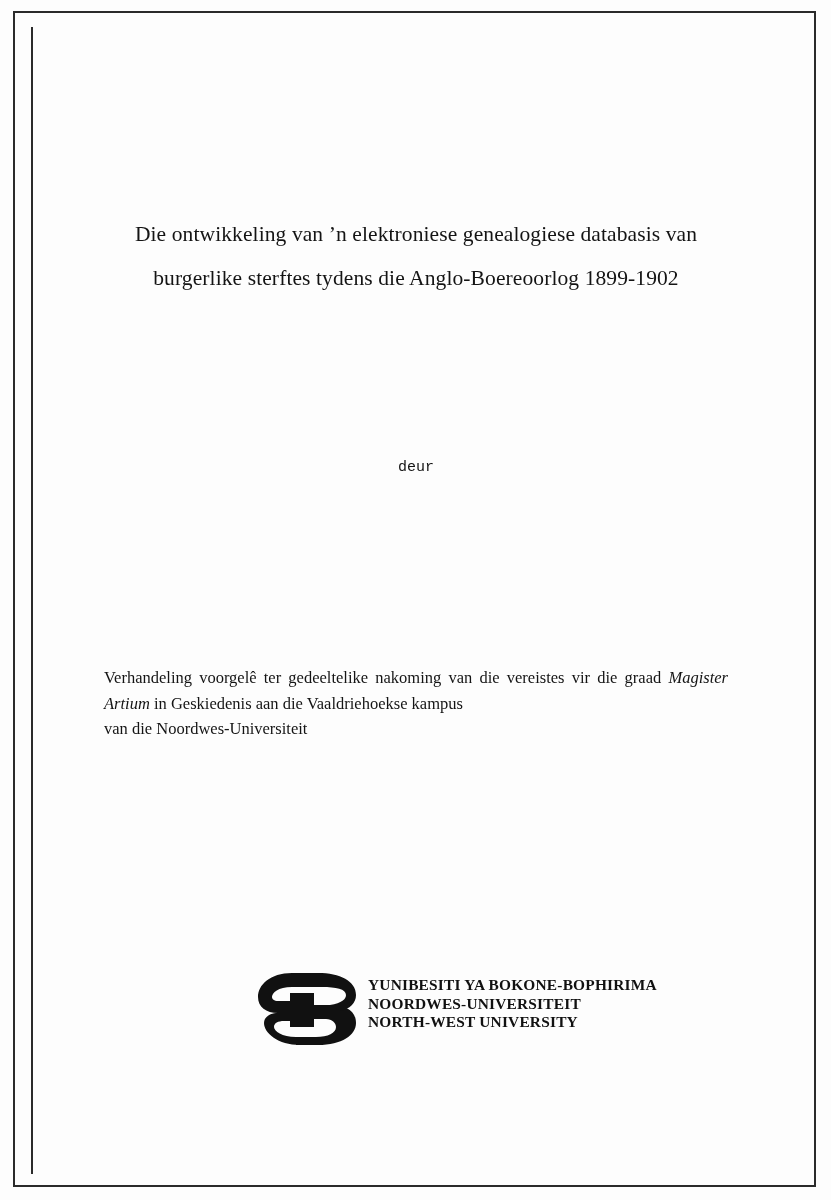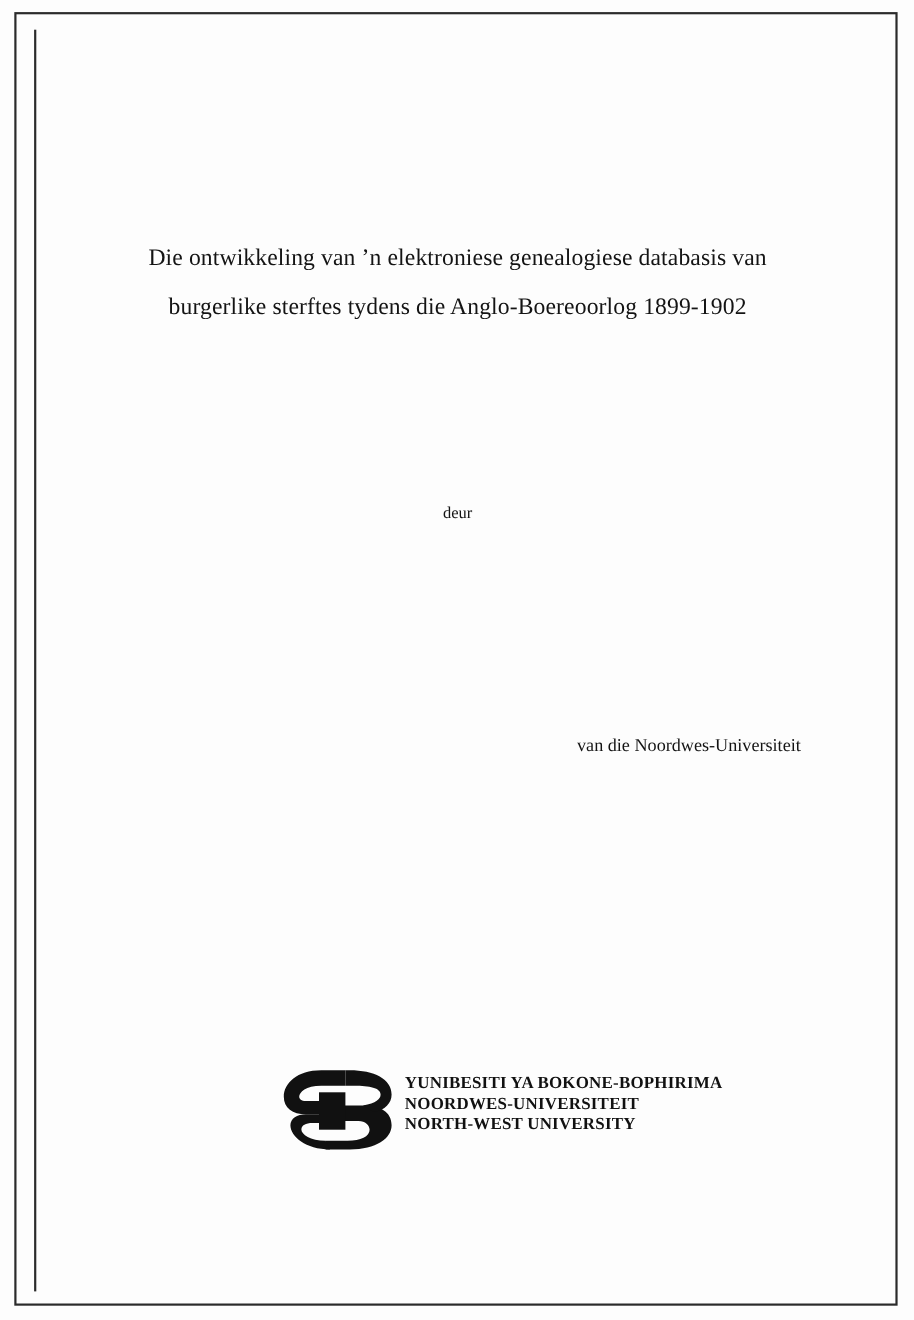--- a/index.html
+++ b/index.html
@@ -65,20 +65,21 @@
     white-space: nowrap;
   }
 
   .byline-label {
     position: absolute;
     top: 432px;
     left: 0;
     width: 632px;
     text-align: center;
     font-size: 15px;
+    font-family: Liberation Mono, monospace;
   }
 
   .author {
     position: absolute;
     top: 518px;
     left: 0;
     width: 632px;
     text-align: center;
     font-size: 19.5px;
   }
@@ -89,21 +90,21 @@
     left: 4px;
     width: 624px;
     font-size: 16.5px;
     line-height: 25.5px;
   }
   .abstract p {
     margin: 0;
     text-align: justify;
   }
   .abstract p.last {
-    text-align: right;
+    text-align: left;
   }
   .abstract em {
     font-style: italic;
   }
 
   .supervisor {
     position: absolute;
     top: 866px;
     left: 4px;
     width: 600px;
@@ -174,20 +175,21 @@
 
     <div class="title-block">
       <div class="title-line">Die ontwikkeling van ’n elektroniese genealogiese databasis van</div>
       <div class="title-line">burgerlike sterftes tydens die Anglo-Boereoorlog 1899-1902</div>
     </div>
 
     <div class="byline-label">deur</div>
 
 
     <div class="abstract">
+      <p><span>Verhandeling voorgelê ter gedeeltelike nakoming van die vereistes vir die graad </span><em>Magister Artium</em><span> in Geskiedenis aan die Vaaldriehoekse kampus</span></p>
       <p class="last">van die Noordwes-Universiteit</p>
     </div>
 
 
     <div class="logo-block">
       <div class="logo-mark">
         <svg width="108" height="76" viewBox="0 0 108 76" xmlns="http://www.w3.org/2000/svg" aria-hidden="true">
           <g fill="#111111">
             <path d="M36 2 C14 2 2 14 2 26 C2 36 10 42 22 42 L34 42 L34 30 L22 30 C18 30 16 28 16 26 C16 22 22 16 36 16 L58 16 L58 2 Z"></path>
             <path d="M52 34 L52 48 L70 48 C76 48 80 52 80 56 C80 62 72 66 60 66 L40 66 L40 74 L62 74 C86 74 100 64 100 52 C100 40 90 34 74 34 Z"></path>

